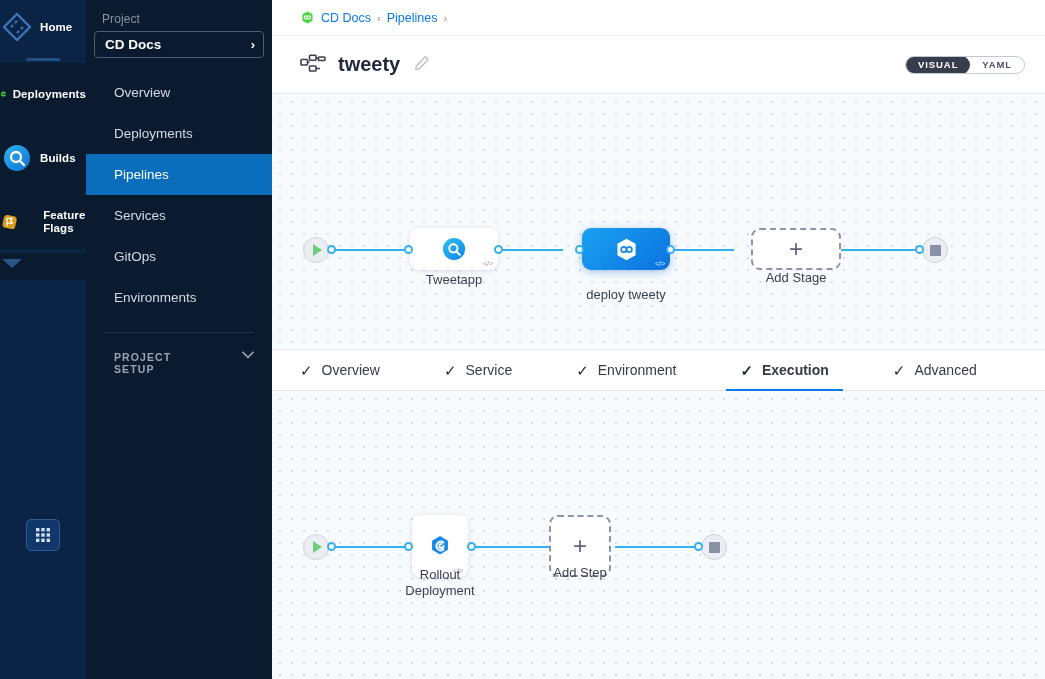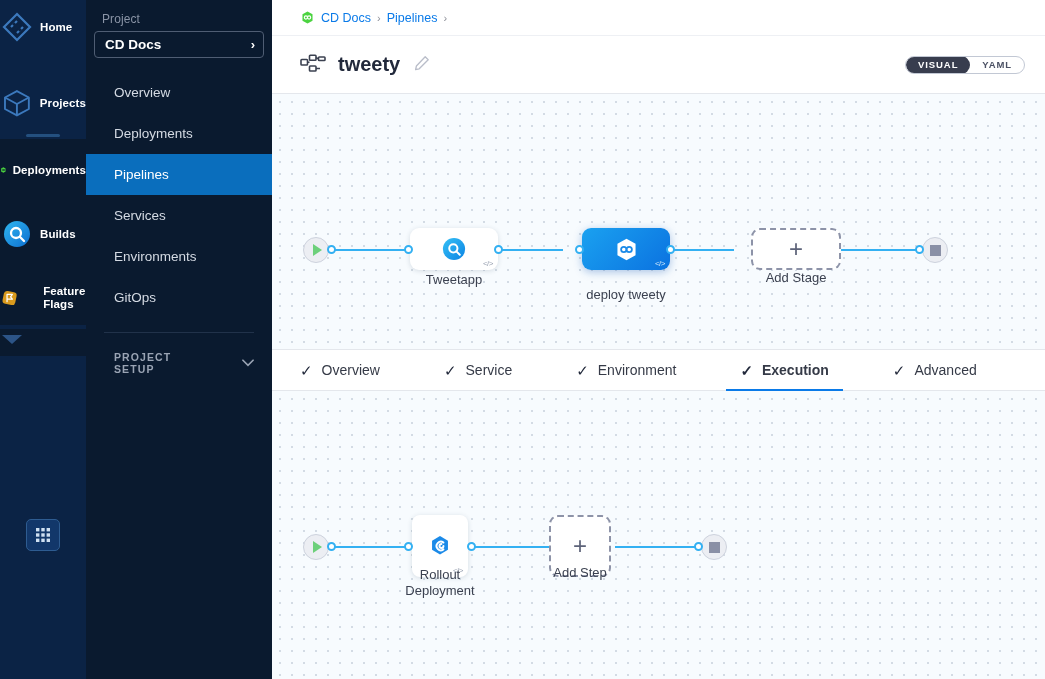--- a/index.html
+++ b/index.html
@@ -64,21 +64,21 @@
   .nav-items { margin-top:14px; }
   .nav-item {
     height:41px; display:flex; align-items:center;
     padding-left:28px; color:#d4dae3; font-size:13.5px; cursor:pointer;
   }
   .nav-item.active { background:#0a6ebd; color:#ffffff; }
   .nav-divider {
     height:1px; background:#21324a; margin:14px 18px 0 18px;
   }
   .nav-setup {
-    display:flex; align-items:center; gap:34px;
+    display:flex; align-items:flex-start; gap:34px;
     padding:18px 18px 0 28px; cursor:pointer;
   }
   .nav-setup .txt {
     color:#9aa4b4; font-size:10.5px; font-weight:bold; letter-spacing:1.1px;
   }
 
   
   .main {
     flex:1; height:679px; position:relative; background:#ffffff;
     display:flex; flex-direction:column; overflow:hidden;
@@ -223,30 +223,20 @@
         <g stroke="#3c79bd" stroke-width="2.2" fill="none">
           <path d="M11 17 L17 11 M17 23 L23 17"></path>
         </g>
         <circle cx="17" cy="17" r="2.4" fill="#0b2345" stroke="#0b2345" stroke-width="0"></circle>
         <path d="M13.2 13.2 L20.8 20.8" stroke="#0b2345" stroke-width="3"></path>
         <path d="M20.8 13.2 L13.2 20.8" stroke="#0b2345" stroke-width="3"></path>
       </svg>
       <div class="rail-label">Home</div>
     </div>
 
-    <div class="rail-item" style="margin-top:24px;">
-      <svg class="rail-icon" viewBox="0 0 34 34">
-        <g fill="none" stroke="#3c79bd" stroke-width="1.9" stroke-linejoin="round">
-          <path d="M17 5 L29 11.5 L29 23 L17 29.5 L5 23 L5 11.5 Z"></path>
-          <path d="M5 11.5 L17 18 L29 11.5"></path>
-          <path d="M17 18 L17 29.5"></path>
-        </g>
-      </svg>
-      <div class="rail-label">Projects</div>
-    </div>
 
     <div class="rail-sep"></div>
 
     <div class="rail-item dark" style="padding-top:14px;padding-bottom:14px;">
       <svg class="rail-icon" viewBox="0 0 34 34">
         <path d="M17 3.4 L28.4 9.9 L28.4 24.1 L17 30.6 L5.6 24.1 L5.6 9.9 Z" fill="#4bd340"></path>
         <g fill="none" stroke="#0a1a2f" stroke-width="2.1" stroke-linecap="round">
           <circle cx="13.4" cy="17" r="3.5"></circle>
           <circle cx="20.6" cy="17" r="3.5"></circle>
         </g>
@@ -324,24 +314,24 @@
       <div class="nav-item">
         <span>Deployments</span>
       </div>
       <div class="nav-item active">
         <span>Pipelines</span>
       </div>
       <div class="nav-item">
         <span>Services</span>
       </div>
       <div class="nav-item">
+        <span>GitOps</span>
+      </div>
+      <div class="nav-item">
         <span>Environments</span>
-      </div>
-      <div class="nav-item">
-        <span>GitOps</span>
       </div>
     </div>
 
     <div class="nav-divider"></div>
 
     <div class="nav-setup">
       <span class="txt">PROJECT SETUP</span>
       <svg width="13" height="8" viewBox="0 0 13 8">
         <path d="M1 1 L6.5 6.5 L12 1" fill="none" stroke="#9aa4b4" stroke-width="1.8" stroke-linecap="round"></path>
       </svg>

